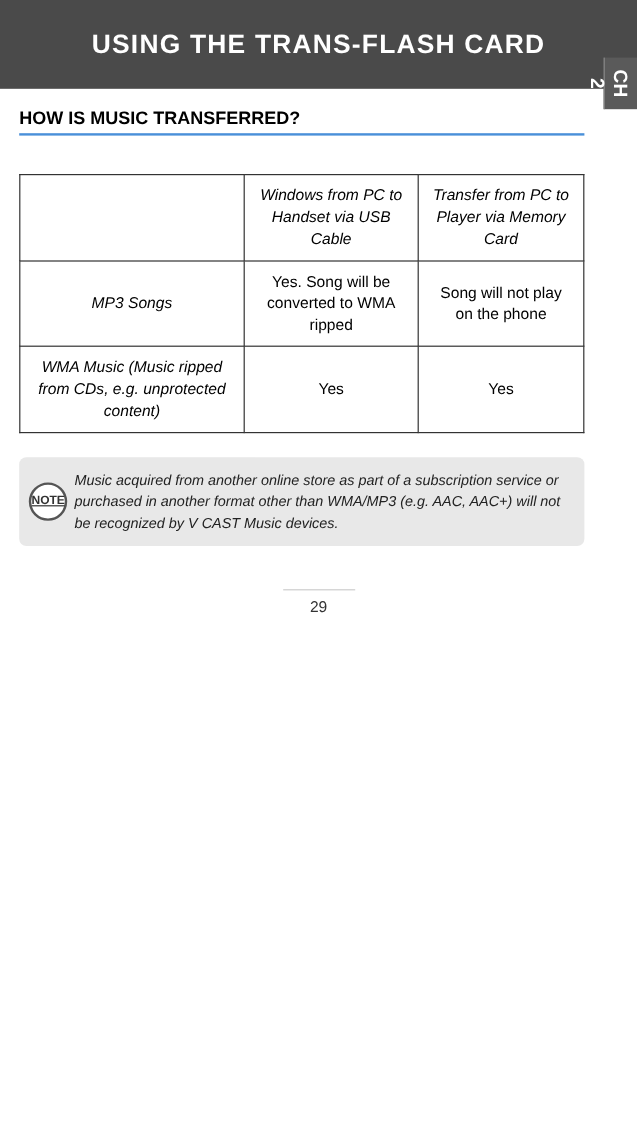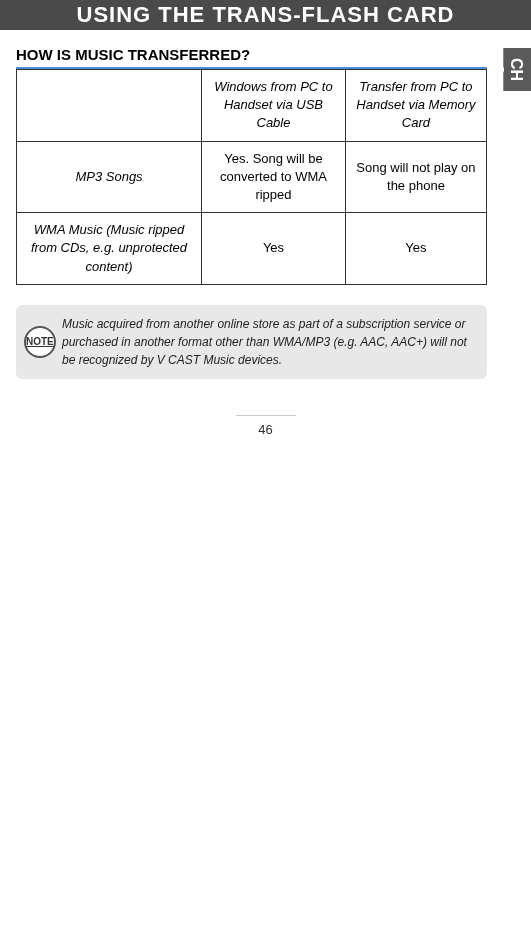--- a/index.html
+++ b/index.html
@@ -7,21 +7,21 @@
       width: 531px;
       min-height: 937px;
       background: #ffffff;
       font-family: Arial, sans-serif;
       position: relative;
     }
 
     
     .page-header {
       background: #4a4a4a;
-      padding: 2px 16px;
+      padding: 24px 16px;
       display: flex;
       align-items: flex-start;
       justify-content: center;
     }
     .page-header-title {
       color: #ffffff;
       font-size: 22px;
       font-weight: 900;
       letter-spacing: 1px;
       text-transform: uppercase;
@@ -52,21 +52,21 @@
       padding: 16px 16px 16px 16px;
       padding-right: 44px;
     }
 
     
     .section-heading {
       font-size: 15px;
       font-weight: bold;
       border-bottom: 2px solid #4a90d9;
       padding-bottom: 4px;
-      margin-bottom: 0;
+      margin-bottom: 32px;
       color: #000;
       text-transform: uppercase;
     }
 
     
     .music-table {
       width: 100%;
       border-collapse: collapse;
       border: 1.5px solid #333;
       font-size: 13px;
@@ -113,21 +113,21 @@
       position: absolute;
       left: 8px;
       top: 50%;
       transform: translateY(-50%);
       width: 32px;
       height: 32px;
       border: 2px solid #555;
       border-radius: 50%;
       display: flex;
       align-items: center;
-      justify-content: flex-start;
+      justify-content: flex-end;
       font-size: 10px;
       font-weight: bold;
       font-style: normal;
       color: #333;
       background: #fff;
       text-decoration: underline;
     }
 
     
     .page-number {
@@ -157,21 +157,21 @@
 <div class="content">
 
   <div class="section-heading">HOW IS MUSIC TRANSFERRED?</div>
 
   <table class="music-table">
     <tbody>
 
       <tr class="header-row">
         <td class="col-empty"></td>
         <td>Windows from PC to Handset via USB Cable</td>
-        <td>Transfer from PC to Handset via Memory Card</td>
+        <td>Transfer from PC to Player via Memory Card</td>
       </tr>
 
       <tr>
         <td class="row-label">MP3 Songs</td>
         <td class="cell-content">Yes. Song will be converted to WMA ripped</td>
         <td class="cell-content">Song will not play on the phone</td>
       </tr>
 
       <tr>
         <td class="row-label">WMA Music (Music ripped from CDs, e.g. unprotected content)</td>
@@ -184,13 +184,13 @@
 
   <div class="note-box">
     <div class="note-icon">
       <span>NOTE</span>
     </div>
     <span>Music acquired from another online store as part of a subscription service or purchased in another format other than WMA/MP3 (e.g. AAC, AAC+) will not be recognized by V CAST Music devices.</span>
   </div>
 
 </div>
 
-<div class="page-number">46</div>
+<div class="page-number">29</div>
 
 </body></html>

